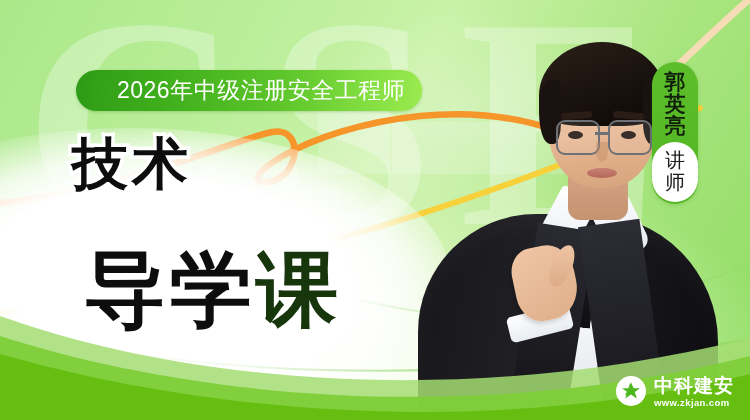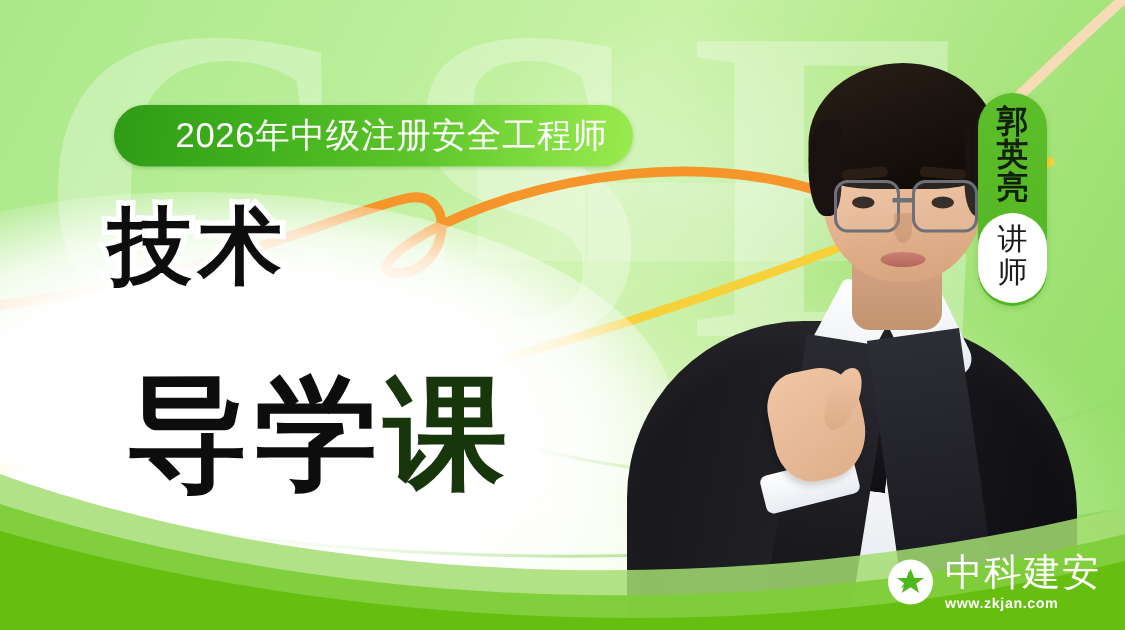--- a/index.html
+++ b/index.html
@@ -283,21 +283,21 @@
     display:flex;align-items:center;gap:8px;
   }
   .logo-mark{
     width:30px;height:30px;border-radius:50%;
     background:#ffffff;
     display:flex;align-items:center;justify-content:center;
     flex:0 0 auto;
   }
   .logo-txt{display:flex;flex-direction:column;line-height:1;}
   .logo-name{
-    color:#ffffff;font-size:25px;font-weight:400;letter-spacing:1px;
+    color:#ffffff;font-size:19px;font-weight:700;letter-spacing:1px;
   }
   .logo-url{
     color:#ffffff;font-size:9.5px;font-weight:700;letter-spacing:0.4px;margin-top:3px;
   }
 </style>
 </head>
 <body>
 
 <div class="poster">
 

